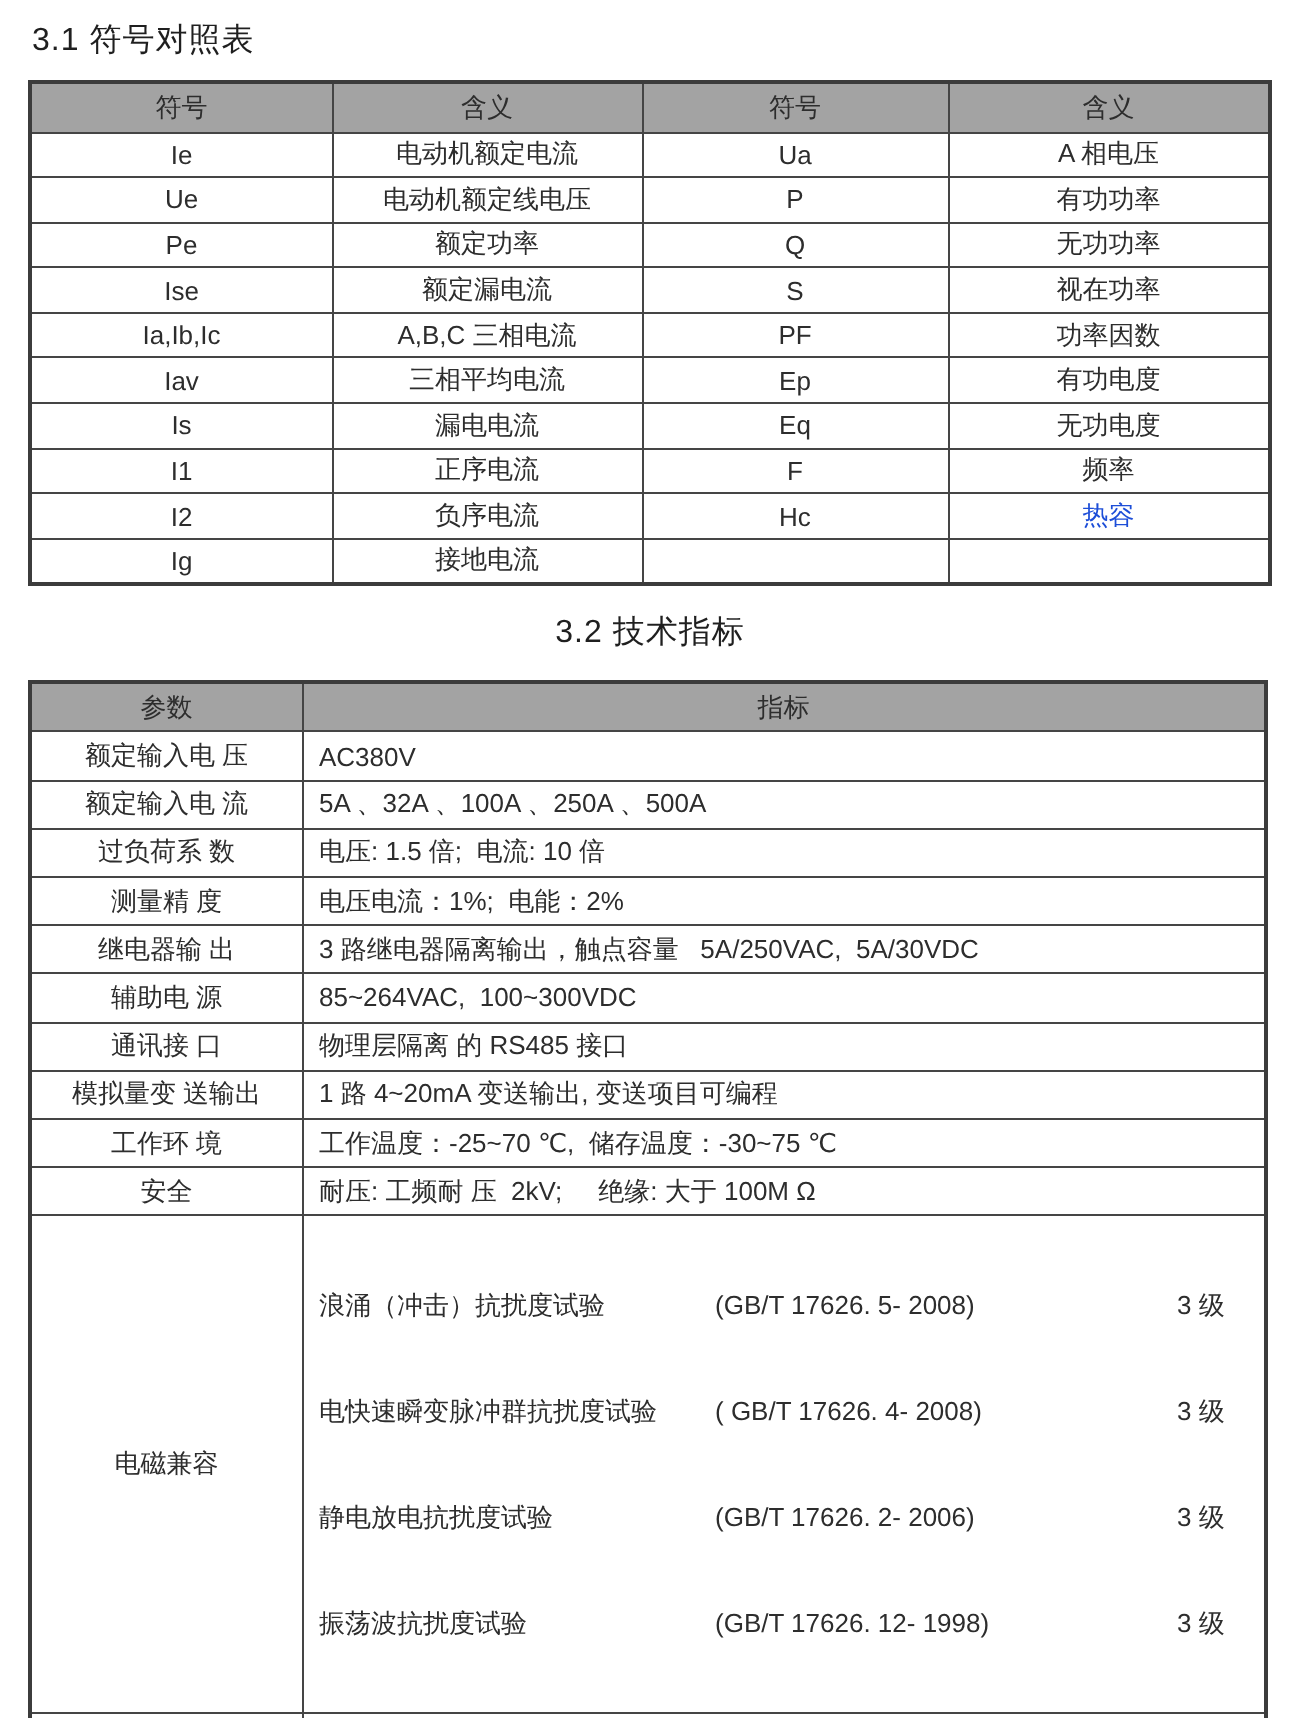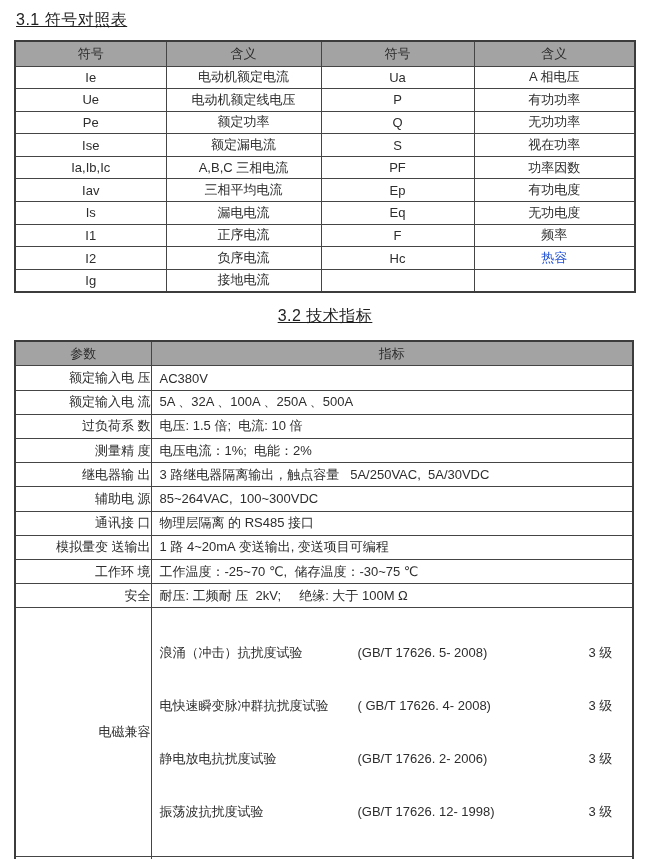--- a/index.html
+++ b/index.html
@@ -16,21 +16,20 @@
     height: 859px;
     padding: 8px 14px 0 14px;
     background: #ffffff;
   }
   .section-title {
     font-size: 16px;
     font-weight: 500;
     color: #1f1f1f;
     letter-spacing: 0.5px;
     margin: 2px 0 9px 2px;
-    text-decoration: underline;
   }
   .section-title.second {
     margin-top: 13px;
     margin-bottom: 13px;
     text-align: center;
   }
   table {
     width: 620px;
     border-collapse: collapse;
     table-layout: fixed;
@@ -57,21 +56,21 @@
   .t1 col.c3 { width: 153px; }
   .t1 col.c4 { width: 161px; }
   .t1 td {
     height: 22.6px;
     text-align: center;
   }
   .muted { color: #1d4ed8; }
   
   .t2 col.p { width: 136px; }
   .t2 td.param {
-    text-align: right;
+    text-align: center;
   }
   .t2 td.value {
     text-align: left;
     padding: 2px 8px;
   }
   .t2 tr.single td { height: 24.2px; }
   .t2 td.multi { padding: 3px 8px; }
   .line {
     display: flex;
     align-items: center;

